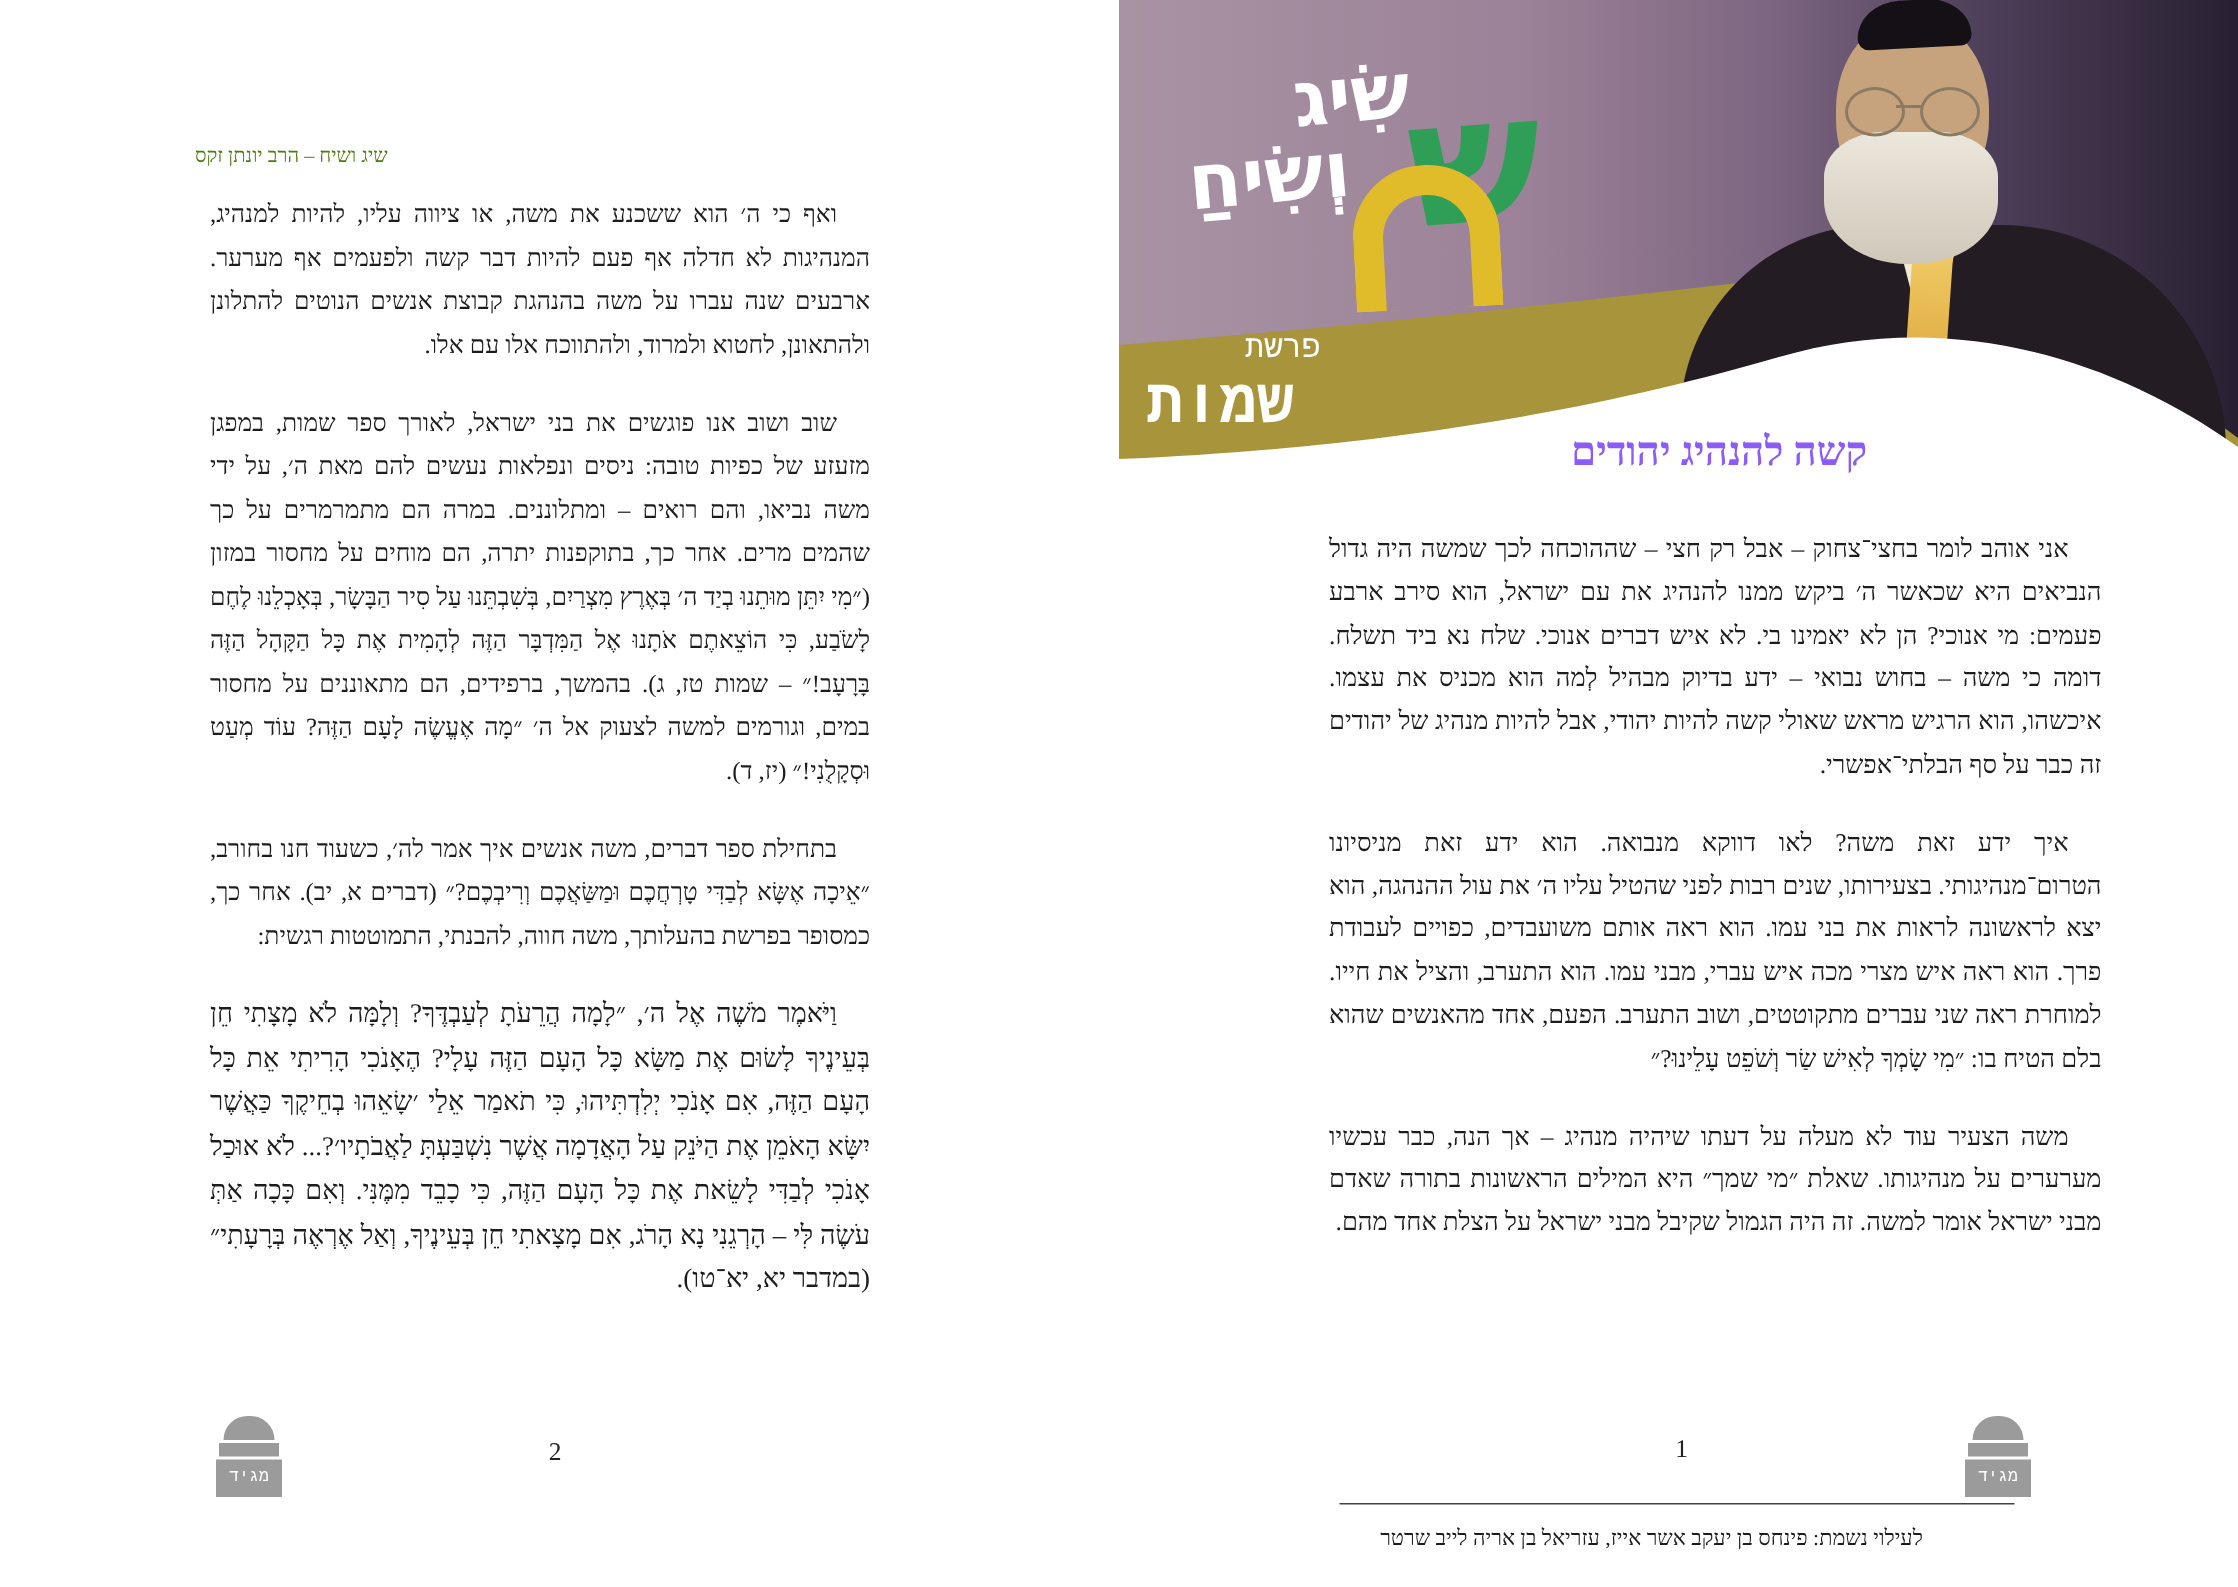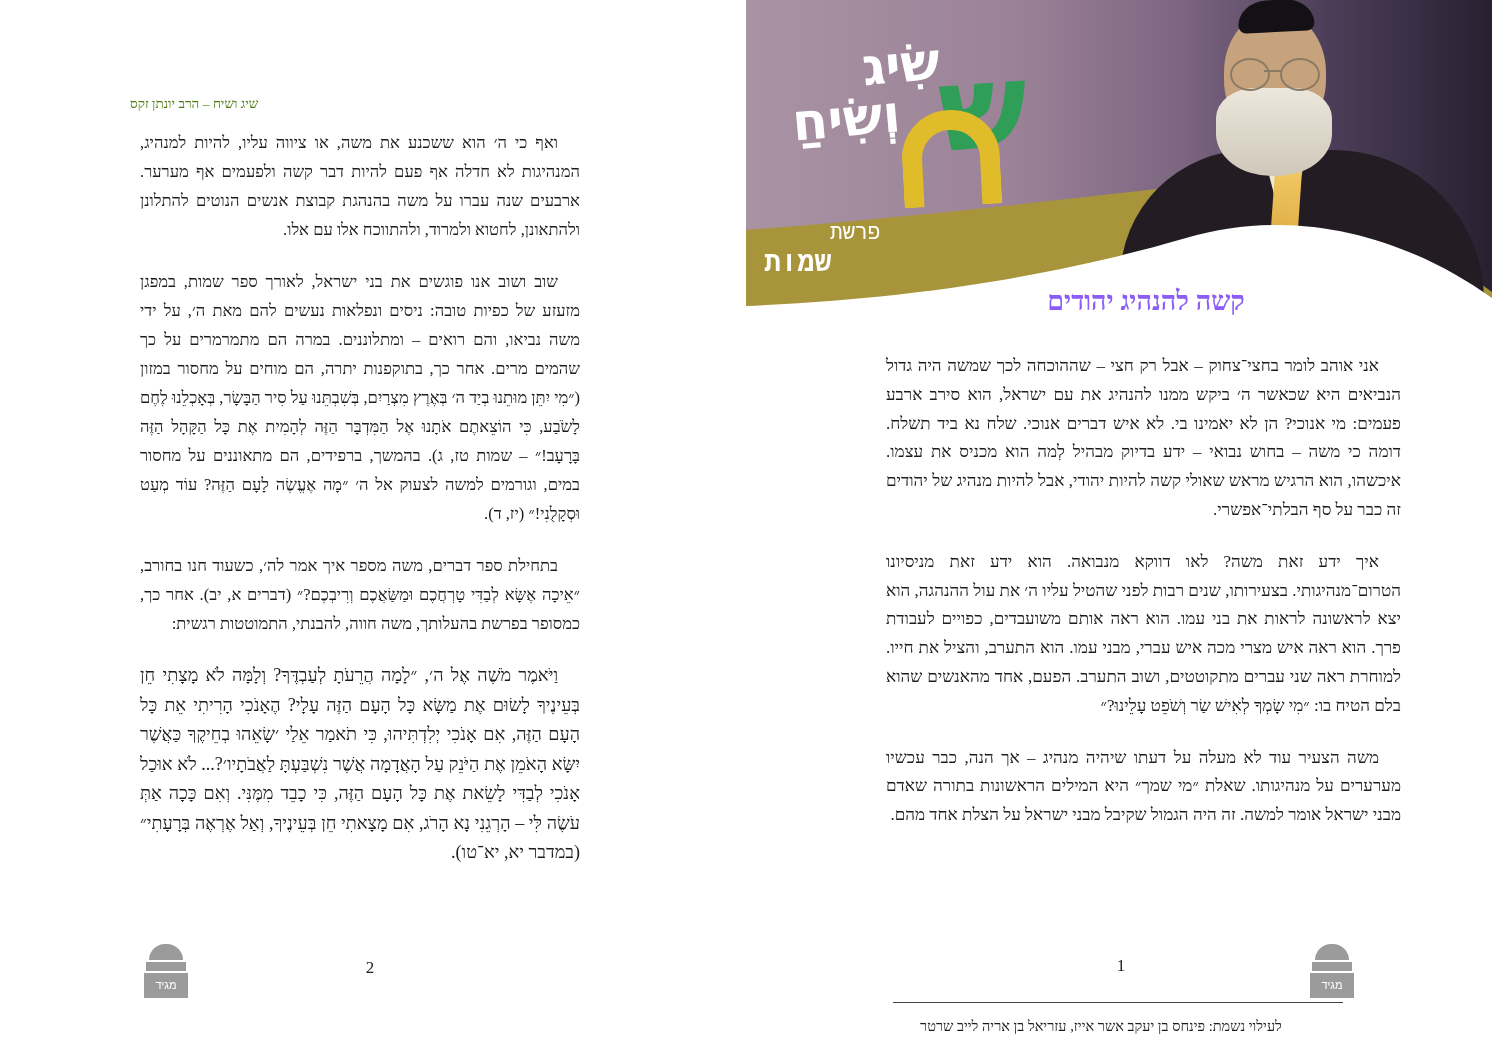--- a/index.html
+++ b/index.html
@@ -46,57 +46,57 @@
   .ph-kippah{position:absolute;left:126px;top:0px;width:76px;height:32px;background:#141015;
              border-radius:50% 50% 10px 10px/100% 100% 10px 10px;transform:rotate(-3deg);}
   .ph-beard{position:absolute;left:104px;top:88px;width:116px;height:88px;
             background:linear-gradient(180deg,#ece7dc,#cfc8ba);border-radius:34% 34% 48% 48%;}
   .ph-eye{position:absolute;top:58px;width:36px;height:29px;border:2px solid #8b7b64;border-radius:50%;}
   .ph-eye.l{left:118px;} .ph-eye.r{left:168px;}
   .ph-bridge{position:absolute;left:152px;top:70px;width:18px;height:2px;background:#8b7b64;}
 
   .parsha{position:absolute;z-index:4;color:#fff;direction:rtl;font-family:Liberation Mono, monospace;}
   .parsha-small{left:84px;top:222px;font-size:21px;}
-  .parsha-big{left:18px;top:248px;font-size:28px;font-weight:bold;}
+  .parsha-big{left:18px;top:248px;font-size:41px;font-weight:bold;}
 
   .article-title{position:absolute;left:140px;top:286px;width:520px;text-align:center;direction:rtl;
                  font-size:27px;font-weight:bold;color:#8b5cf6;z-index:5;}
   .body-col-right{position:absolute;left:140px;top:352px;width:515px;direction:rtl;text-align:justify;
                   font-size:17px;line-height:28.8px;}
   .body-col-right p{margin:0 0 23px 0;text-indent:22px;}
 
   
   .pagenum{position:absolute;font-size:17px;text-align:center;color:#222;}
   .pagenum-left{left:130px;top:958px;width:480px;}
   .pagenum-right{left:140px;top:956px;width:470px;}
 
   .maggid{position:absolute;width:44px;height:54px;}
   .maggid-left{left:144px;top:944px;}
   .maggid-right{left:564px;top:944px;}
   .mg-dome{position:absolute;left:5px;top:0;width:34px;height:16px;background:#9b9b9b;border-radius:17px 17px 0 0;}
   .mg-band{position:absolute;left:2px;top:18px;width:40px;height:9px;background:#9b9b9b;}
   .mg-box{position:absolute;left:0;top:29px;width:44px;height:25px;background:#9b9b9b;
           color:#fff;font-size:11px;text-align:center;line-height:25px;direction:rtl;
-          font-family:Liberation Sans, sans-serif;}
+          font-family:Liberation Mono, monospace;}
   .dedi-rule{position:absolute;left:147px;top:1002px;width:450px;height:1px;background:#444;}
   .dedication{position:absolute;left:100px;top:1018px;width:510px;text-align:center;direction:rtl;
               font-size:14.5px;color:#1c1c1c;}
 </style>
 </head>
 <body>
 
 <div class="spread">
 
   <div class="page" id="page-left">
     <div class="running-header">שיג ושיח – הרב יונתן זקס</div>
 
     <div class="body-col-left">
       <p>ואף כי ה׳ הוא ששכנע את משה, או ציווה עליו, להיות למנהיג, המנהיגות לא חדלה אף פעם להיות דבר קשה ולפעמים אף מערער. ארבעים שנה עברו על משה בהנהגת קבוצת אנשים הנוטים להתלונן ולהתאונן, לחטוא ולמרוד, ולהתווכח אלו עם אלו.</p>
       <p>שוב ושוב אנו פוגשים את בני ישראל, לאורך ספר שמות, במפגן מזעזע של כפיות טובה: ניסים ונפלאות נעשים להם מאת ה׳, על ידי משה נביאו, והם רואים – ומתלוננים. במרה הם מתמרמרים על כך שהמים מרים. אחר כך, בתוקפנות יתרה, הם מוחים על מחסור במזון (״מִי יִתֵּן מוּתֵנוּ בְיַד ה׳ בְּאֶרֶץ מִצְרַיִם, בְּשִׁבְתֵּנוּ עַל סִיר הַבָּשָׂר, בְּאָכְלֵנוּ לֶחֶם לָשֹׂבַע, כִּי הוֹצֵאתֶם אֹתָנוּ אֶל הַמִּדְבָּר הַזֶּה לְהָמִית אֶת כָּל הַקָּהָל הַזֶּה בָּרָעָב!״ – שמות טז, ג). בהמשך, ברפידים, הם מתאוננים על מחסור במים, וגורמים למשה לצעוק אל ה׳ ״מָה אֶעֱשֶׂה לָעָם הַזֶּה? עוֹד מְעַט וּסְקָלֻנִי!״ (יז, ד).</p>
-      <p>בתחילת ספר דברים, משה מספר איך אמר לה׳, כשעוד חנו בחורב, ״אֵיכָה אֶשָּׂא לְבַדִּי טָרְחֲכֶם וּמַשַּׂאֲכֶם וְרִיבְכֶם?״ (דברים א, יב). אחר כך, כמסופר בפרשת בהעלותך, משה חווה, להבנתי, התמוטטות רגשית:</p>
+      <p>בתחילת ספר דברים, משה אנשים איך אמר לה׳, כשעוד חנו בחורב, ״אֵיכָה אֶשָּׂא לְבַדִּי טָרְחֲכֶם וּמַשַּׂאֲכֶם וְרִיבְכֶם?״ (דברים א, יב). אחר כך, כמסופר בפרשת בהעלותך, משה חווה, להבנתי, התמוטטות רגשית:</p>
       <p class="quote-block">וַיֹּאמֶר מֹשֶׁה אֶל ה׳, ״לָמָה הֲרֵעֹתָ לְעַבְדֶּךָ? וְלָמָּה לֹא מָצָתִי חֵן בְּעֵינֶיךָ לָשׂוּם אֶת מַשָּׂא כָּל הָעָם הַזֶּה עָלָי? הֶאָנֹכִי הָרִיתִי אֵת כָּל הָעָם הַזֶּה, אִם אָנֹכִי יְלִדְתִּיהוּ, כִּי תֹאמַר אֵלַי ׳שָׂאֵהוּ בְחֵיקֶךָ כַּאֲשֶׁר יִשָּׂא הָאֹמֵן אֶת הַיֹּנֵק עַל הָאֲדָמָה אֲשֶׁר נִשְׁבַּעְתָּ לַאֲבֹתָיו׳?... לֹא אוּכַל אָנֹכִי לְבַדִּי לָשֵׂאת אֶת כָּל הָעָם הַזֶּה, כִּי כָבֵד מִמֶּנִּי. וְאִם כָּכָה אַתְּ עֹשֶׂה לִּי – הָרְגֵנִי נָא הָרֹג, אִם מָצָאתִי חֵן בְּעֵינֶיךָ, וְאַל אֶרְאֶה בְּרָעָתִי״ (במדבר יא, יא־טו).</p>
     </div>
 
     <div class="maggid maggid-left">
       <div class="mg-dome"></div>
       <div class="mg-band"></div>
       <div class="mg-box">מגיד</div>
     </div>
     <div class="pagenum pagenum-left">2</div>
   </div>

